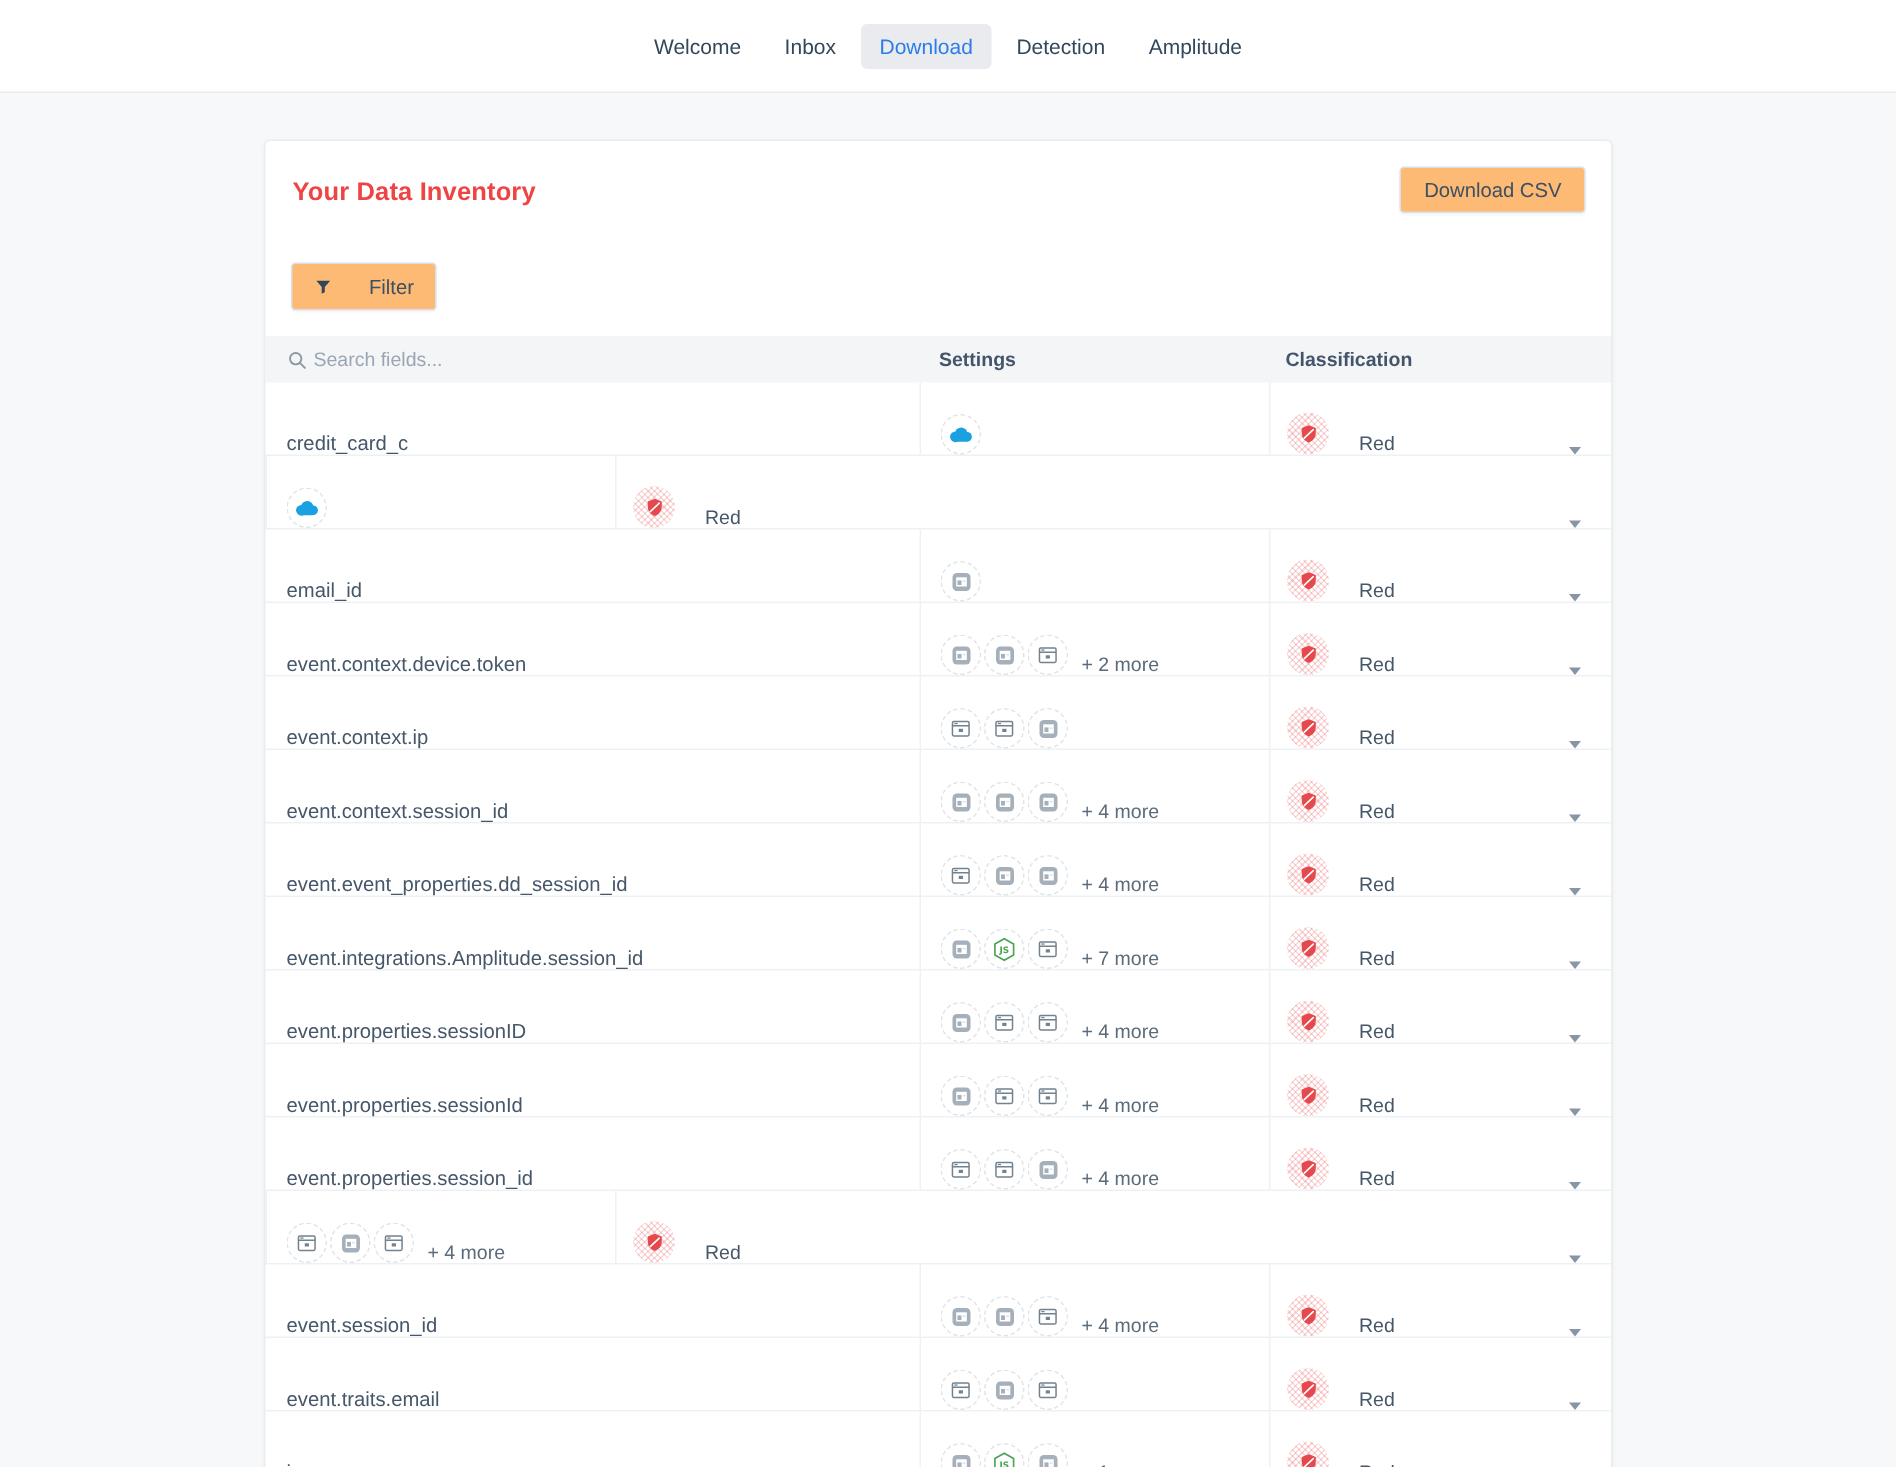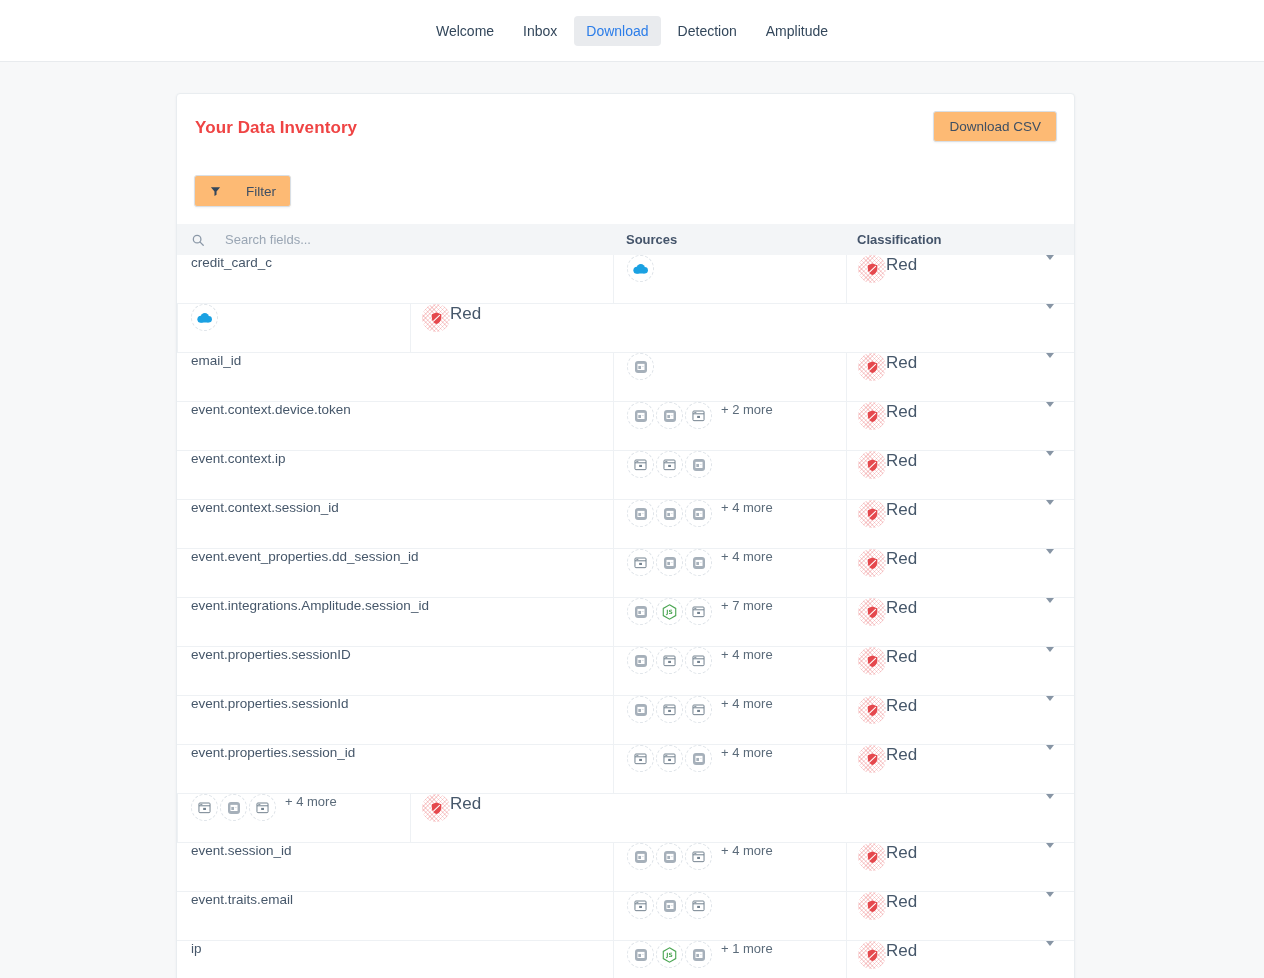--- a/index.html
+++ b/index.html
@@ -45,47 +45,47 @@
   
   .table{position:absolute;top:130px;left:0;right:0}
   .thead{
     display:flex;height:31px;background:#f3f5f7;
     align-items:stretch;
   }
   .th{display:flex;align-items:center;font-size:13px;font-weight:600;color:#44546a;box-sizing:border-box}
   .col-name{flex:0 0 436px}
   .col-sources{flex:0 0 233px;padding-left:13px}
   .col-class{flex:1 1 auto;padding-left:11px}
-  .search-wrap{display:flex;align-items:center;padding-left:14px;gap:18px;flex:1}
+  .search-wrap{display:flex;align-items:center;padding-left:14px;gap:2px;flex:1}
   .search-input{
     border:0;background:transparent;outline:none;flex:1;
     font-size:13px;color:#44546a;font-family:inherit;font-weight:400;
   }
   .search-input::placeholder{color:#9aa6b4;opacity:1}
   .row{display:flex;height:48px;border-bottom:1px solid #eef1f4}
-  .cell{display:flex;align-items:flex-start;box-sizing:border-box}
+  .cell{display:flex;align-items:flex-end;box-sizing:border-box}
   .cell.col-name{padding-left:14px}
   .cell.col-sources{border-left:1px solid #eef1f4}
   .cell.col-class{border-left:1px solid #eef1f4;padding-right:20px;cursor:pointer}
   .field-name{font-size:13.5px;color:#46576a}
   .icons{display:flex;align-items:center;gap:2px}
   .src-circle{
     width:27px;height:27px;border-radius:50%;
     border:1px dashed #dfe4e9;background:#fff;box-sizing:border-box;
     display:flex;align-items:center;justify-content:center;flex:0 0 auto;
   }
   .more-label{margin-left:9px;font-size:13px;color:#5b6b7a;white-space:nowrap}
   .shield-circle{
     width:28px;height:28px;border-radius:50%;flex:0 0 auto;
     display:flex;align-items:center;justify-content:center;
     background-image:
       repeating-linear-gradient(45deg, rgba(229,72,77,.20) 0 1px, transparent 1px 3px),
       repeating-linear-gradient(135deg, rgba(229,72,77,.20) 0 1px, transparent 1px 3px);
   }
-  .class-label{font-size:17px;color:#46576a}
+  .class-label{margin-left:20px;font-size:13px;color:#46576a}
   .caret{
     margin-left:auto;width:0;height:0;
     border-left:4px solid transparent;border-right:4px solid transparent;
     border-top:5px solid #8795a5;
   }
 </style>
 </head>
 <body>
 
 <div class="topnav">
@@ -118,21 +118,21 @@
         <div class="search-wrap">
           <span style="display:flex">
             <svg width="14" height="14" viewBox="0 0 24 24" fill="none" stroke="#8b98a7" stroke-width="2.2" stroke-linecap="round">
                 <circle cx="10.5" cy="10.5" r="6.5"></circle>
                 <line x1="15.6" y1="15.6" x2="21" y2="21"></line>
               </svg>
           </span>
           <input class="search-input" type="text" placeholder="Search fields..." style="">
         </div>
       </div>
-      <div class="th col-sources">Sources</div>
+      <div class="th col-sources">Settings</div>
       <div class="th col-class">Classification</div>
     </div>
     <div id="tbody">
   <div class="row">
     <div class="cell col-name">
       <span class="field-name">credit_card_c</span>
     </div>
     <div class="cell col-sources" style="padding-left:13px">
       <span class="icons">
               <span class="src-circle">

